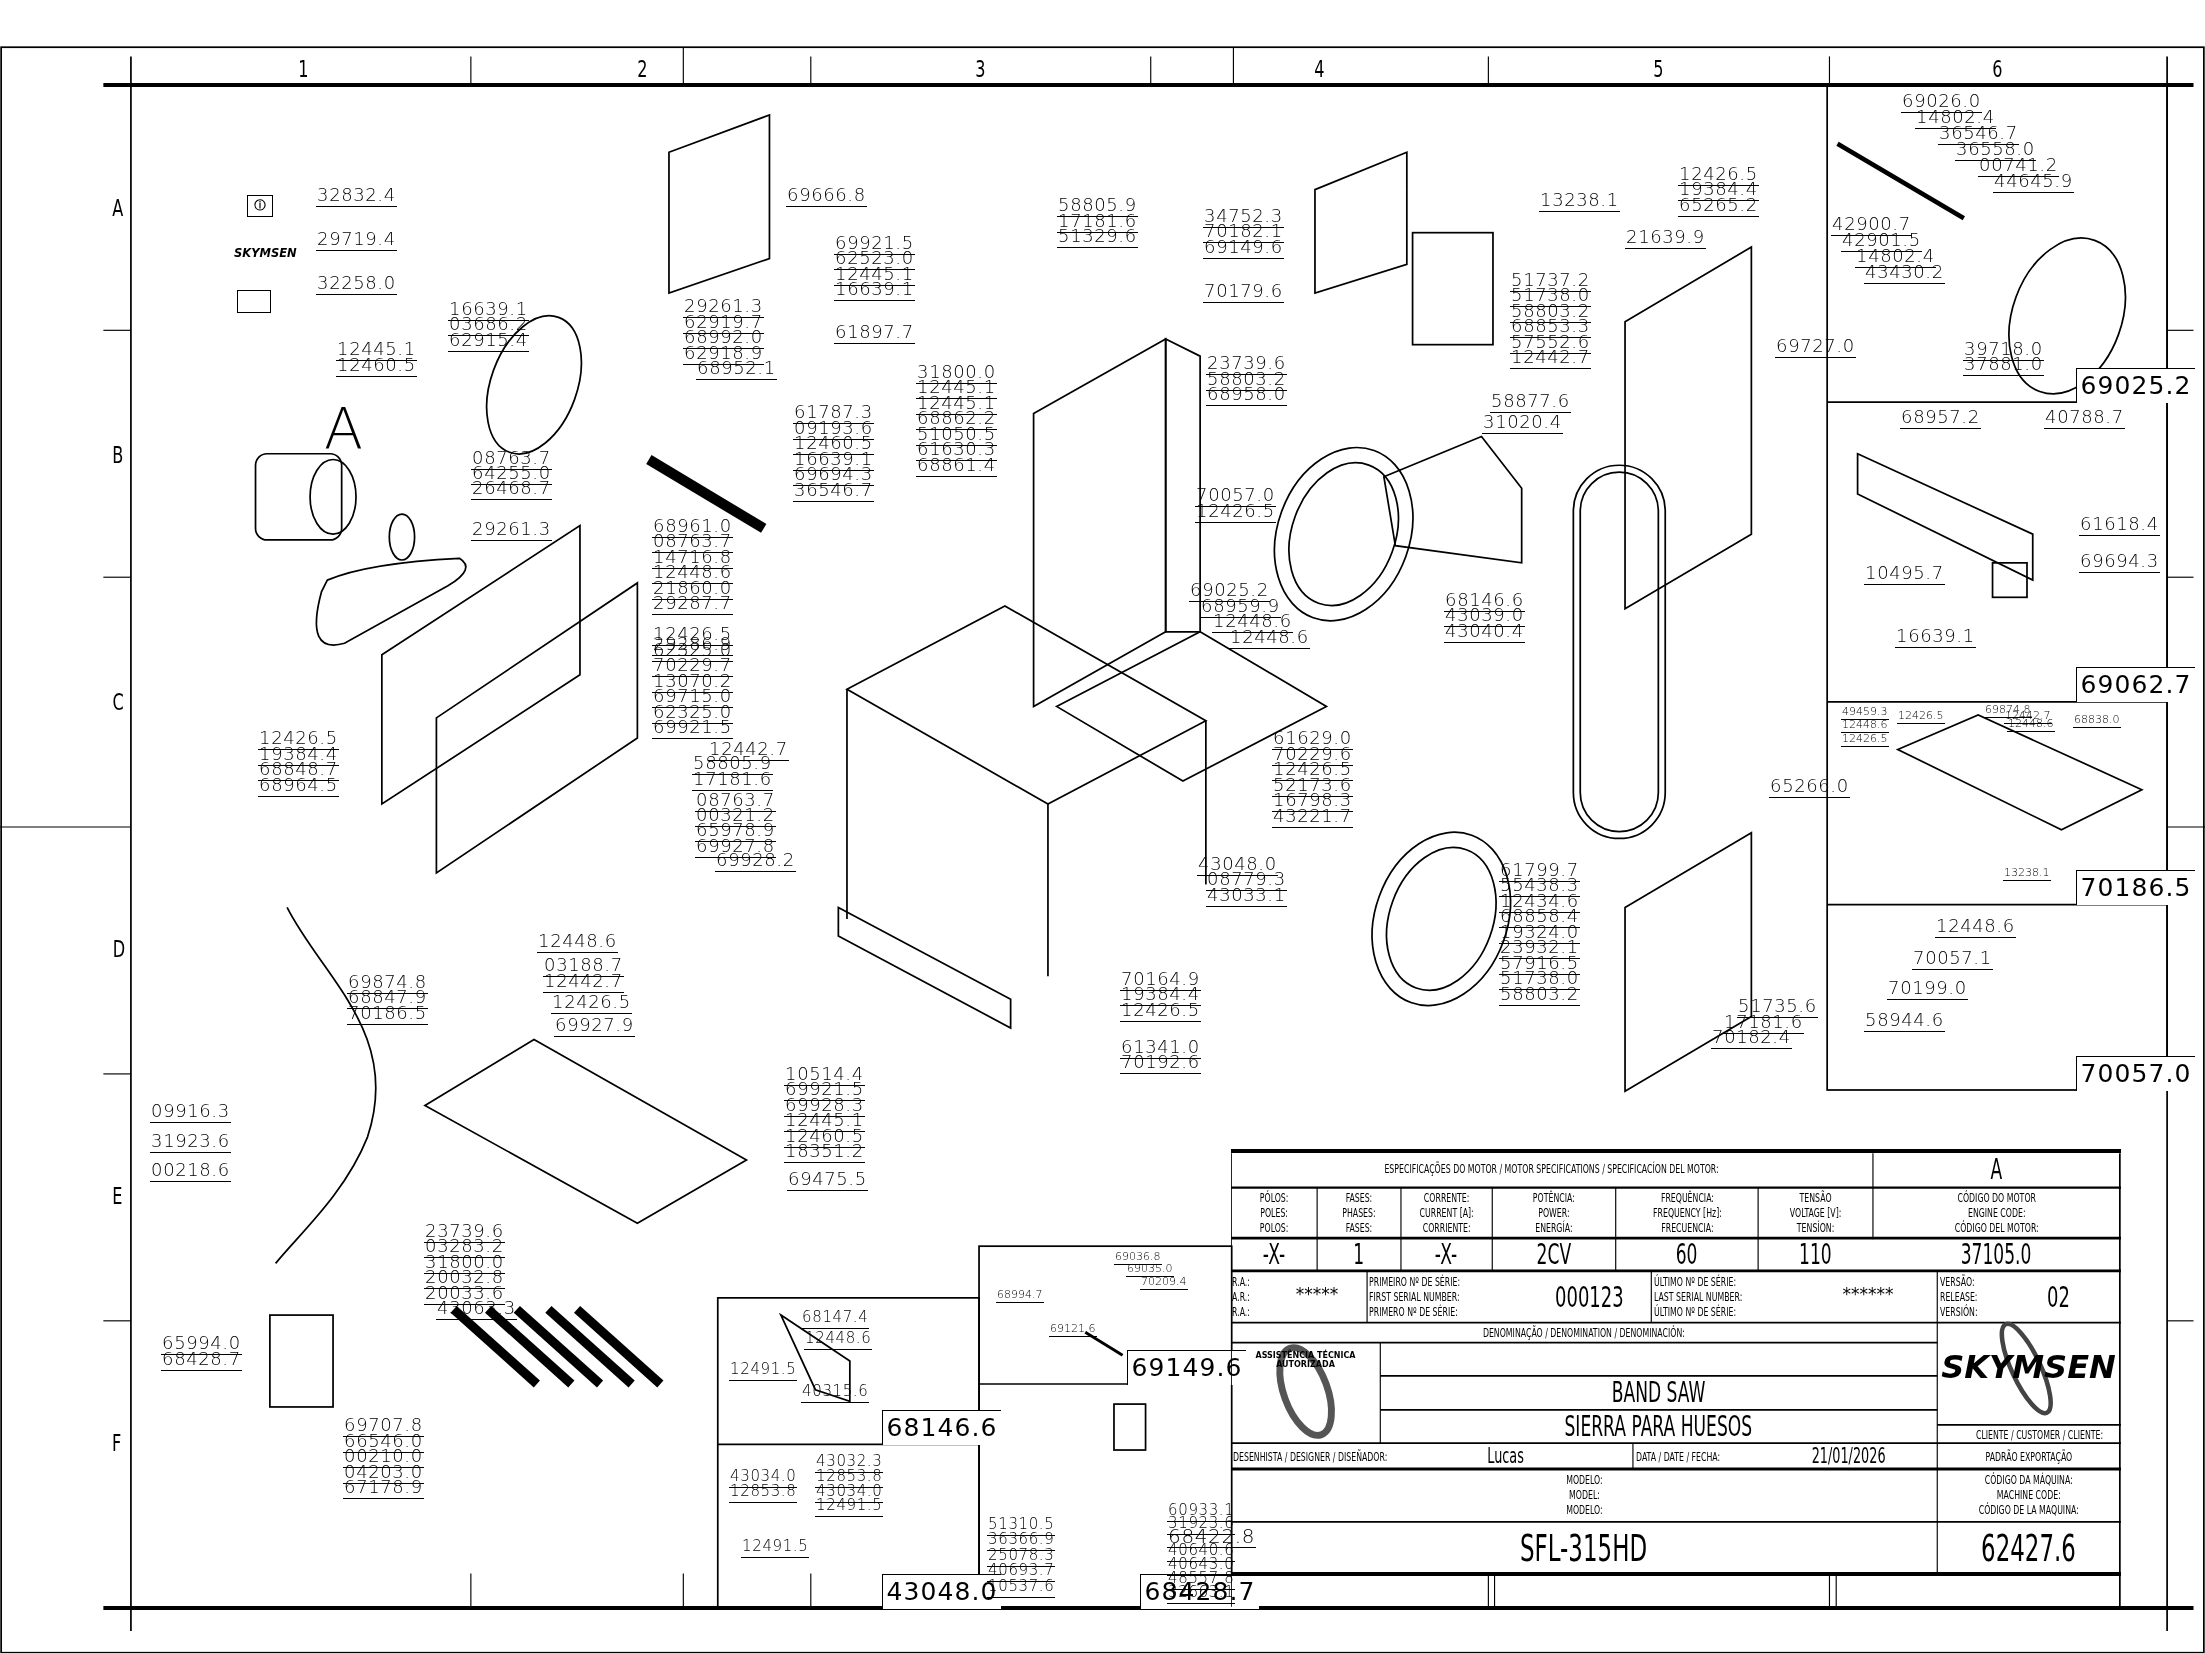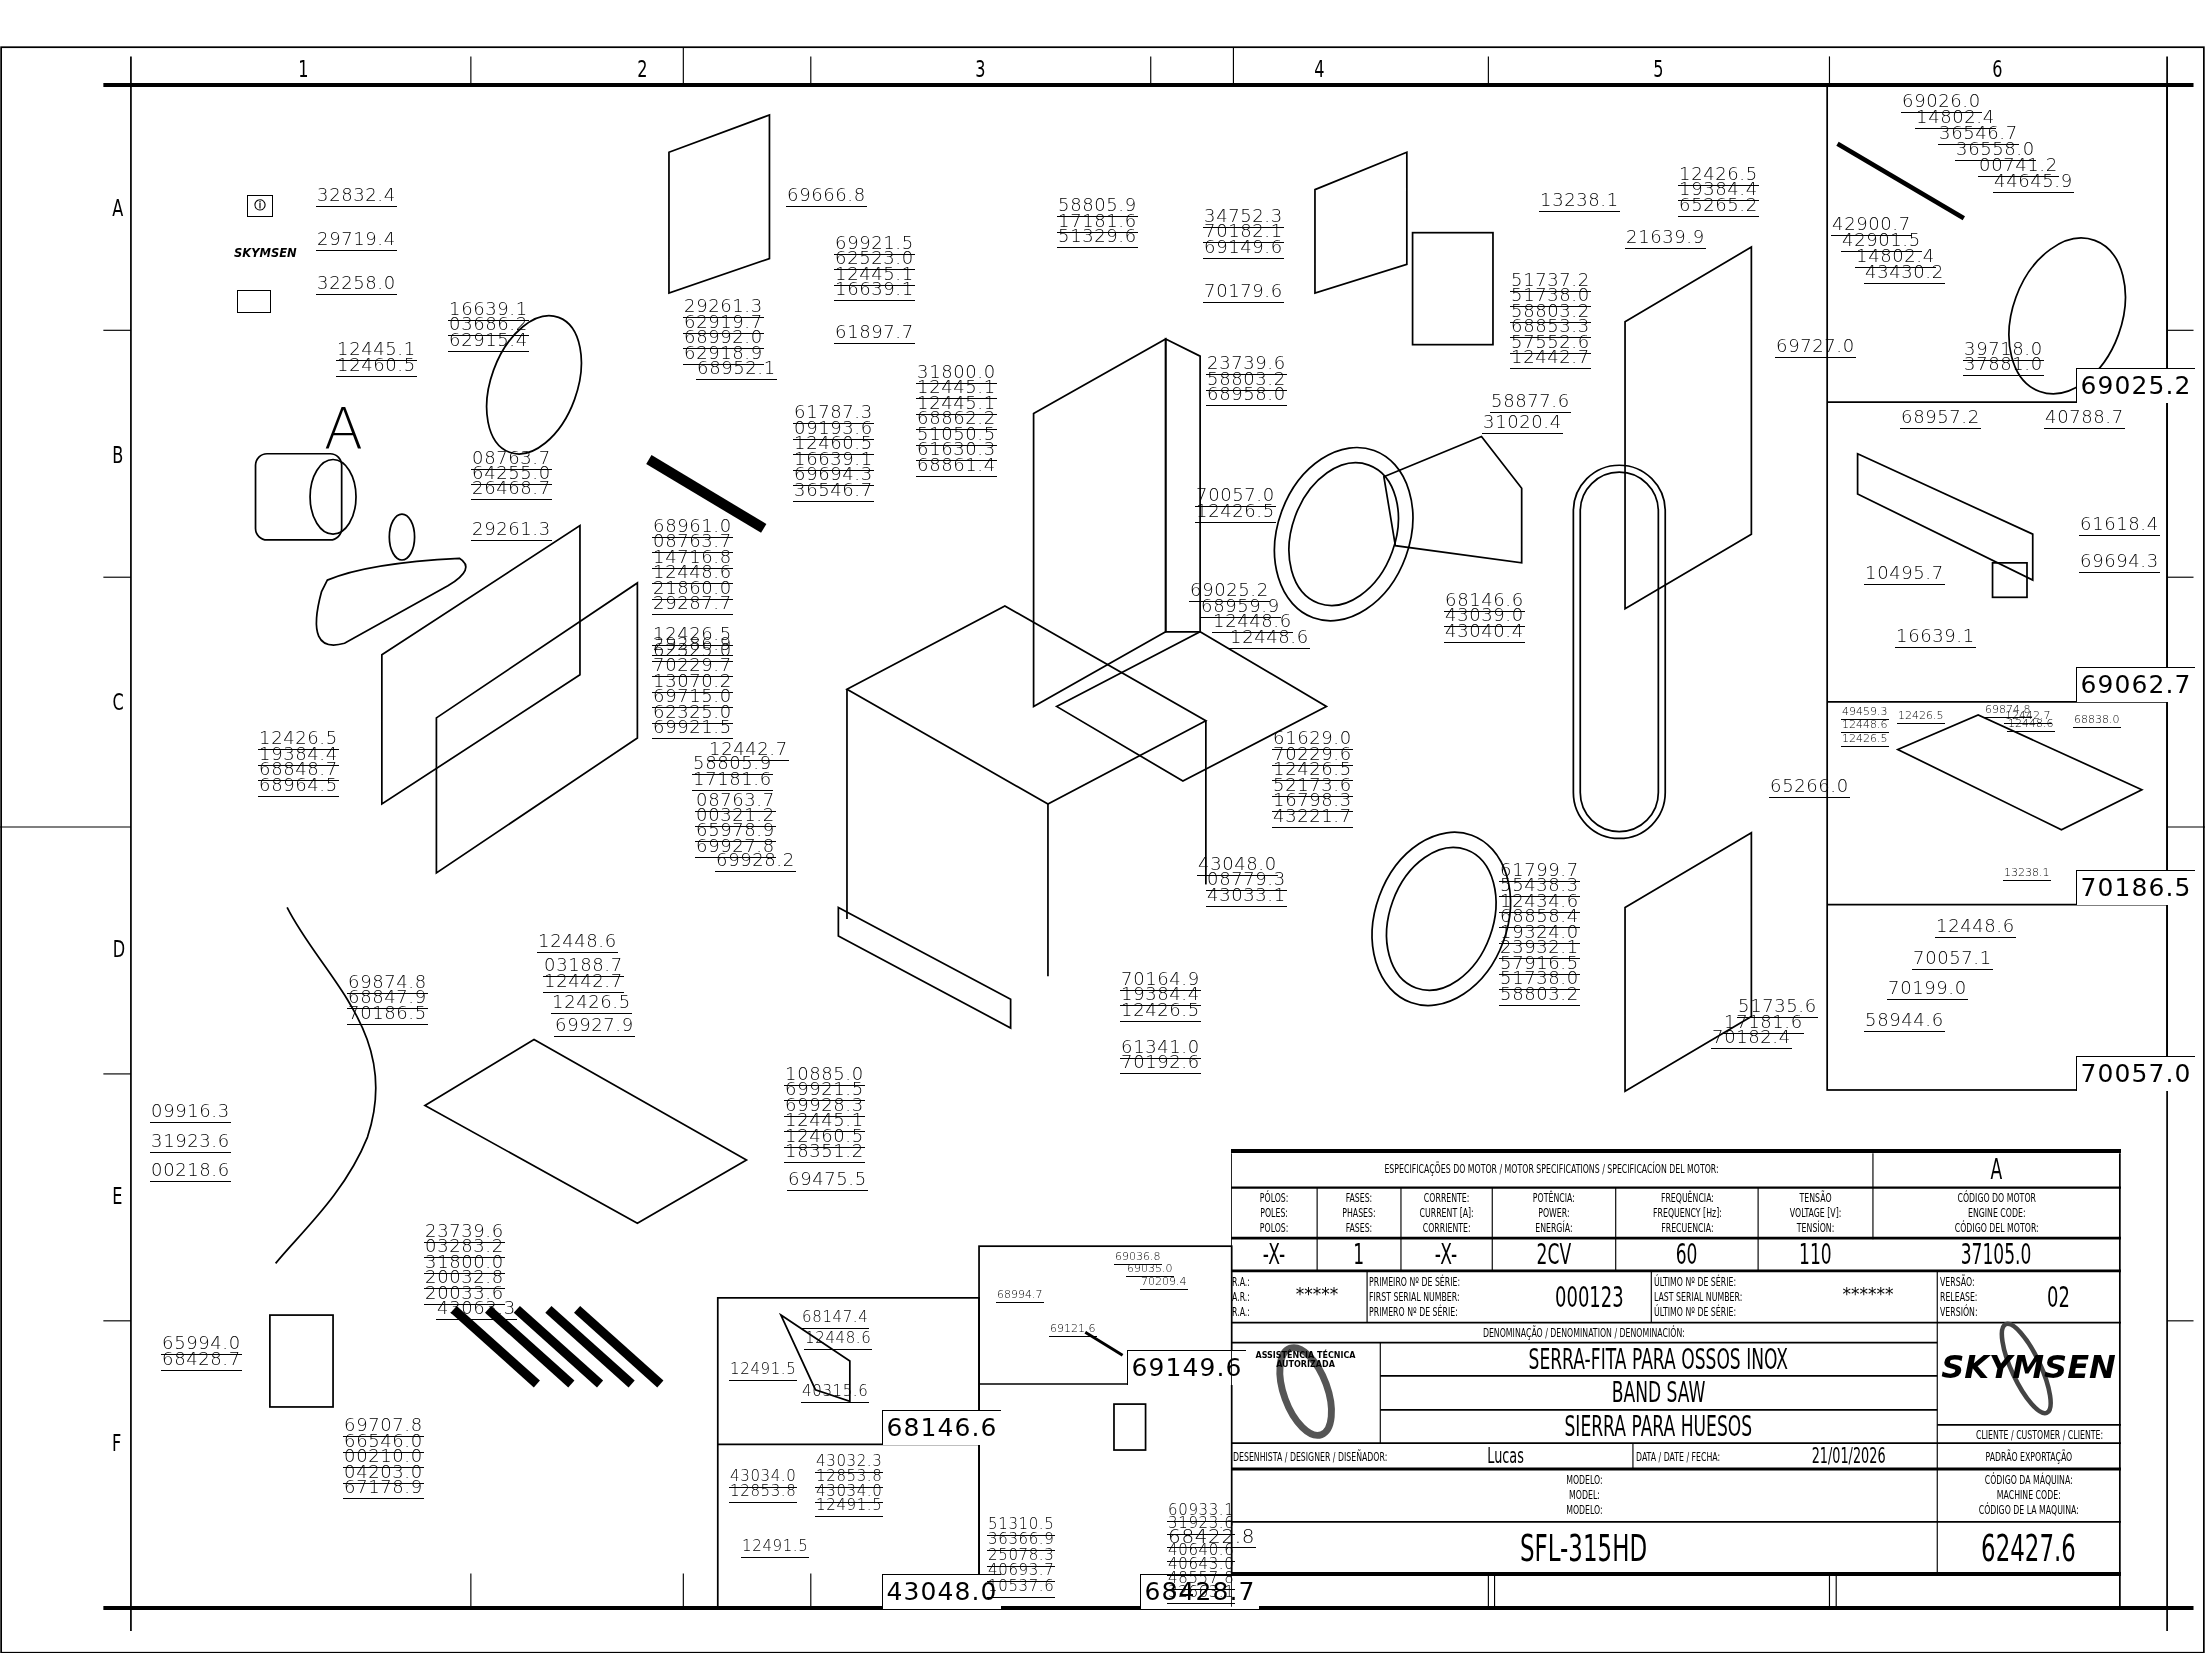--- a/index.html
+++ b/index.html
@@ -282,21 +282,21 @@
       <div class="lbl" style="left: 258px; top: 759px;">68848.7</div>
       <div class="lbl" style="left: 258px; top: 775px;">68964.5</div>
       <div class="lbl" style="left: 537px; top: 931px;">12448.6</div>
       <div class="lbl" style="left: 543px; top: 955px;">03188.7</div>
       <div class="lbl" style="left: 543px; top: 971px;">12442.7</div>
       <div class="lbl" style="left: 347px; top: 972px;">69874.8</div>
       <div class="lbl" style="left: 347px; top: 987px;">68847.9</div>
       <div class="lbl" style="left: 551px; top: 992px;">12426.5</div>
       <div class="lbl" style="left: 347px; top: 1003px;">70186.5</div>
       <div class="lbl" style="left: 554px; top: 1015px;">69927.9</div>
-      <div class="lbl" style="left: 784px; top: 1064px;">10885.0</div>
+      <div class="lbl" style="left: 784px; top: 1064px;">10514.4</div>
       <div class="lbl" style="left: 784px; top: 1079px;">69921.5</div>
       <div class="lbl" style="left: 784px; top: 1095px;">69928.3</div>
       <div class="lbl" style="left: 784px; top: 1110px;">12445.1</div>
       <div class="lbl" style="left: 784px; top: 1126px;">12460.5</div>
       <div class="lbl" style="left: 784px; top: 1141px;">18351.2</div>
       <div class="lbl" style="left: 787px; top: 1169px;">69475.5</div>
       <div class="lbl" style="left: 150px; top: 1101px;">09916.3</div>
       <div class="lbl" style="left: 150px; top: 1131px;">31923.6</div>
       <div class="lbl" style="left: 150px; top: 1160px;">00218.6</div>
       <div class="lbl" style="left: 424px; top: 1221px;">23739.6</div>
@@ -405,21 +405,20 @@
 LAST SERIAL NUMBER:
 ÚLTIMO Nº DE SÉRIE:</span></div>
     <div class="tbcell" style="left:574px;top:131px;width:126px;font-size:17px;"><span>******</span></div>
     <div class="tbcell h" style="left:709px;top:121px;width:69px;text-align:left;"><span class="cond" style="white-space:pre-line;transform-origin:left;">VERSÃO:
 RELEASE:
 VERSIÓN:</span></div>
     <div class="tbcell" style="left:793px;top:127px;width:69px;font-size:29px;"><span class="cond">02</span></div>
 
     <div class="tbcell h" style="left:0;top:172px;width:706px;"><span class="cond">DENOMINAÇÃO / DENOMINATION / DENOMINACIÓN:</span></div>
     <div style="position:absolute;left:23px;top:198px;width:103px;height:80px;font:bold 8px 'DejaVu Sans',sans-serif;text-align:center;"><span>ASSISTÊNCIA TÉCNICA AUTORIZADA</span></div>
-    <div class="tbcell" style="left:149px;top:191px;width:557px;font-size:27.6px;line-height:32px;"><span class="cond">SERRA-FITA PARA OSSOS INOX</span></div>
     <div class="tbcell" style="left:149px;top:224px;width:557px;font-size:27.6px;line-height:32px;"><span class="cond">BAND SAW</span></div>
     <div class="tbcell" style="left:149px;top:258px;width:557px;font-size:27.6px;line-height:32px;"><span class="cond">SIERRA PARA HUESOS</span></div>
 
     <div class="tbcell" style="left:706px;top:195px;width:183px;font:italic 900 32px 'DejaVu Sans',sans-serif;"><span>SKYMSEN</span></div>
     <div class="tbcell h" style="left:706px;top:274px;width:183px;"><span class="cond">CLIENTE / CUSTOMER / CLIENTE:</span></div>
 
     <div class="tbcell h" style="left:2.3px;top:296px;width:172px;text-align:left;"><span class="cond" style="transform-origin:left;">DESENHISTA / DESIGNER / DISEÑADOR:</span></div>
     <div class="tbcell" style="left:212px;top:291px;width:126px;font-size:20.7px;line-height:25px;"><span class="cond">Lucas</span></div>
     <div class="tbcell h" style="left:405px;top:296px;width:115px;text-align:left;"><span class="cond" style="transform-origin:left;">DATA / DATE / FECHA:</span></div>
     <div class="tbcell" style="left:540px;top:291px;width:155px;font-size:20.7px;line-height:25px;"><span class="cond">21/01/2026</span></div>

